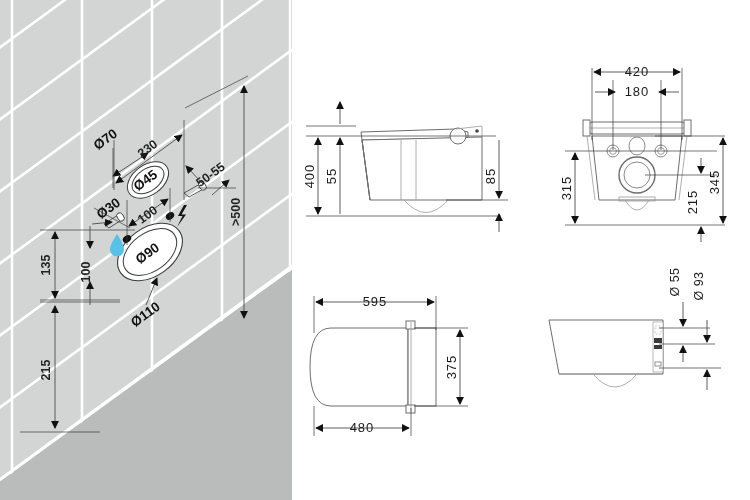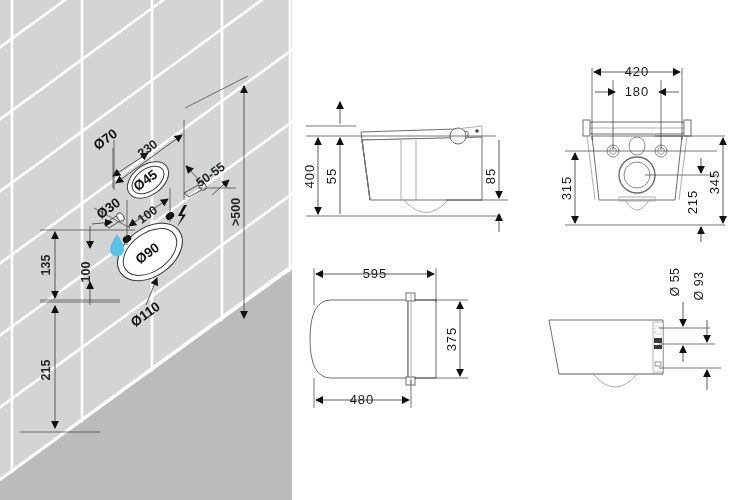--- a/index.html
+++ b/index.html
@@ -290,21 +290,21 @@
         <text class="dim" x="152" y="152" text-anchor="middle" transform="rotate(-90 152 152)">215</text>
       </g>
 
       <g>
         <line class="dimline" x1="178" y1="88" x2="178" y2="173" marker-start="url(#a3s)" marker-end="url(#a3)"></line>
         <text class="dim" x="174" y="132" text-anchor="middle" transform="rotate(-90 174 132)">345</text>
       </g>
     </svg>
   </div>
 
-  <div class="panel" style="left:296px;top:250px;">
+  <div class="panel" style="left:296px;top:278px;">
     <svg width="220" height="175" viewBox="0 0 220 175">
       <defs>
         <marker id="a4" markerWidth="9" markerHeight="9" refX="8" refY="4.5" orient="auto">
             <path class="arrow" d="M0,0 L9,4.5 L0,9 Z"></path>
           </marker>
         <marker id="a4s" markerWidth="9" markerHeight="9" refX="1" refY="4.5" orient="auto">
             <path class="arrow" d="M9,0 L0,4.5 L9,9 Z"></path>
           </marker>
       </defs>
 

